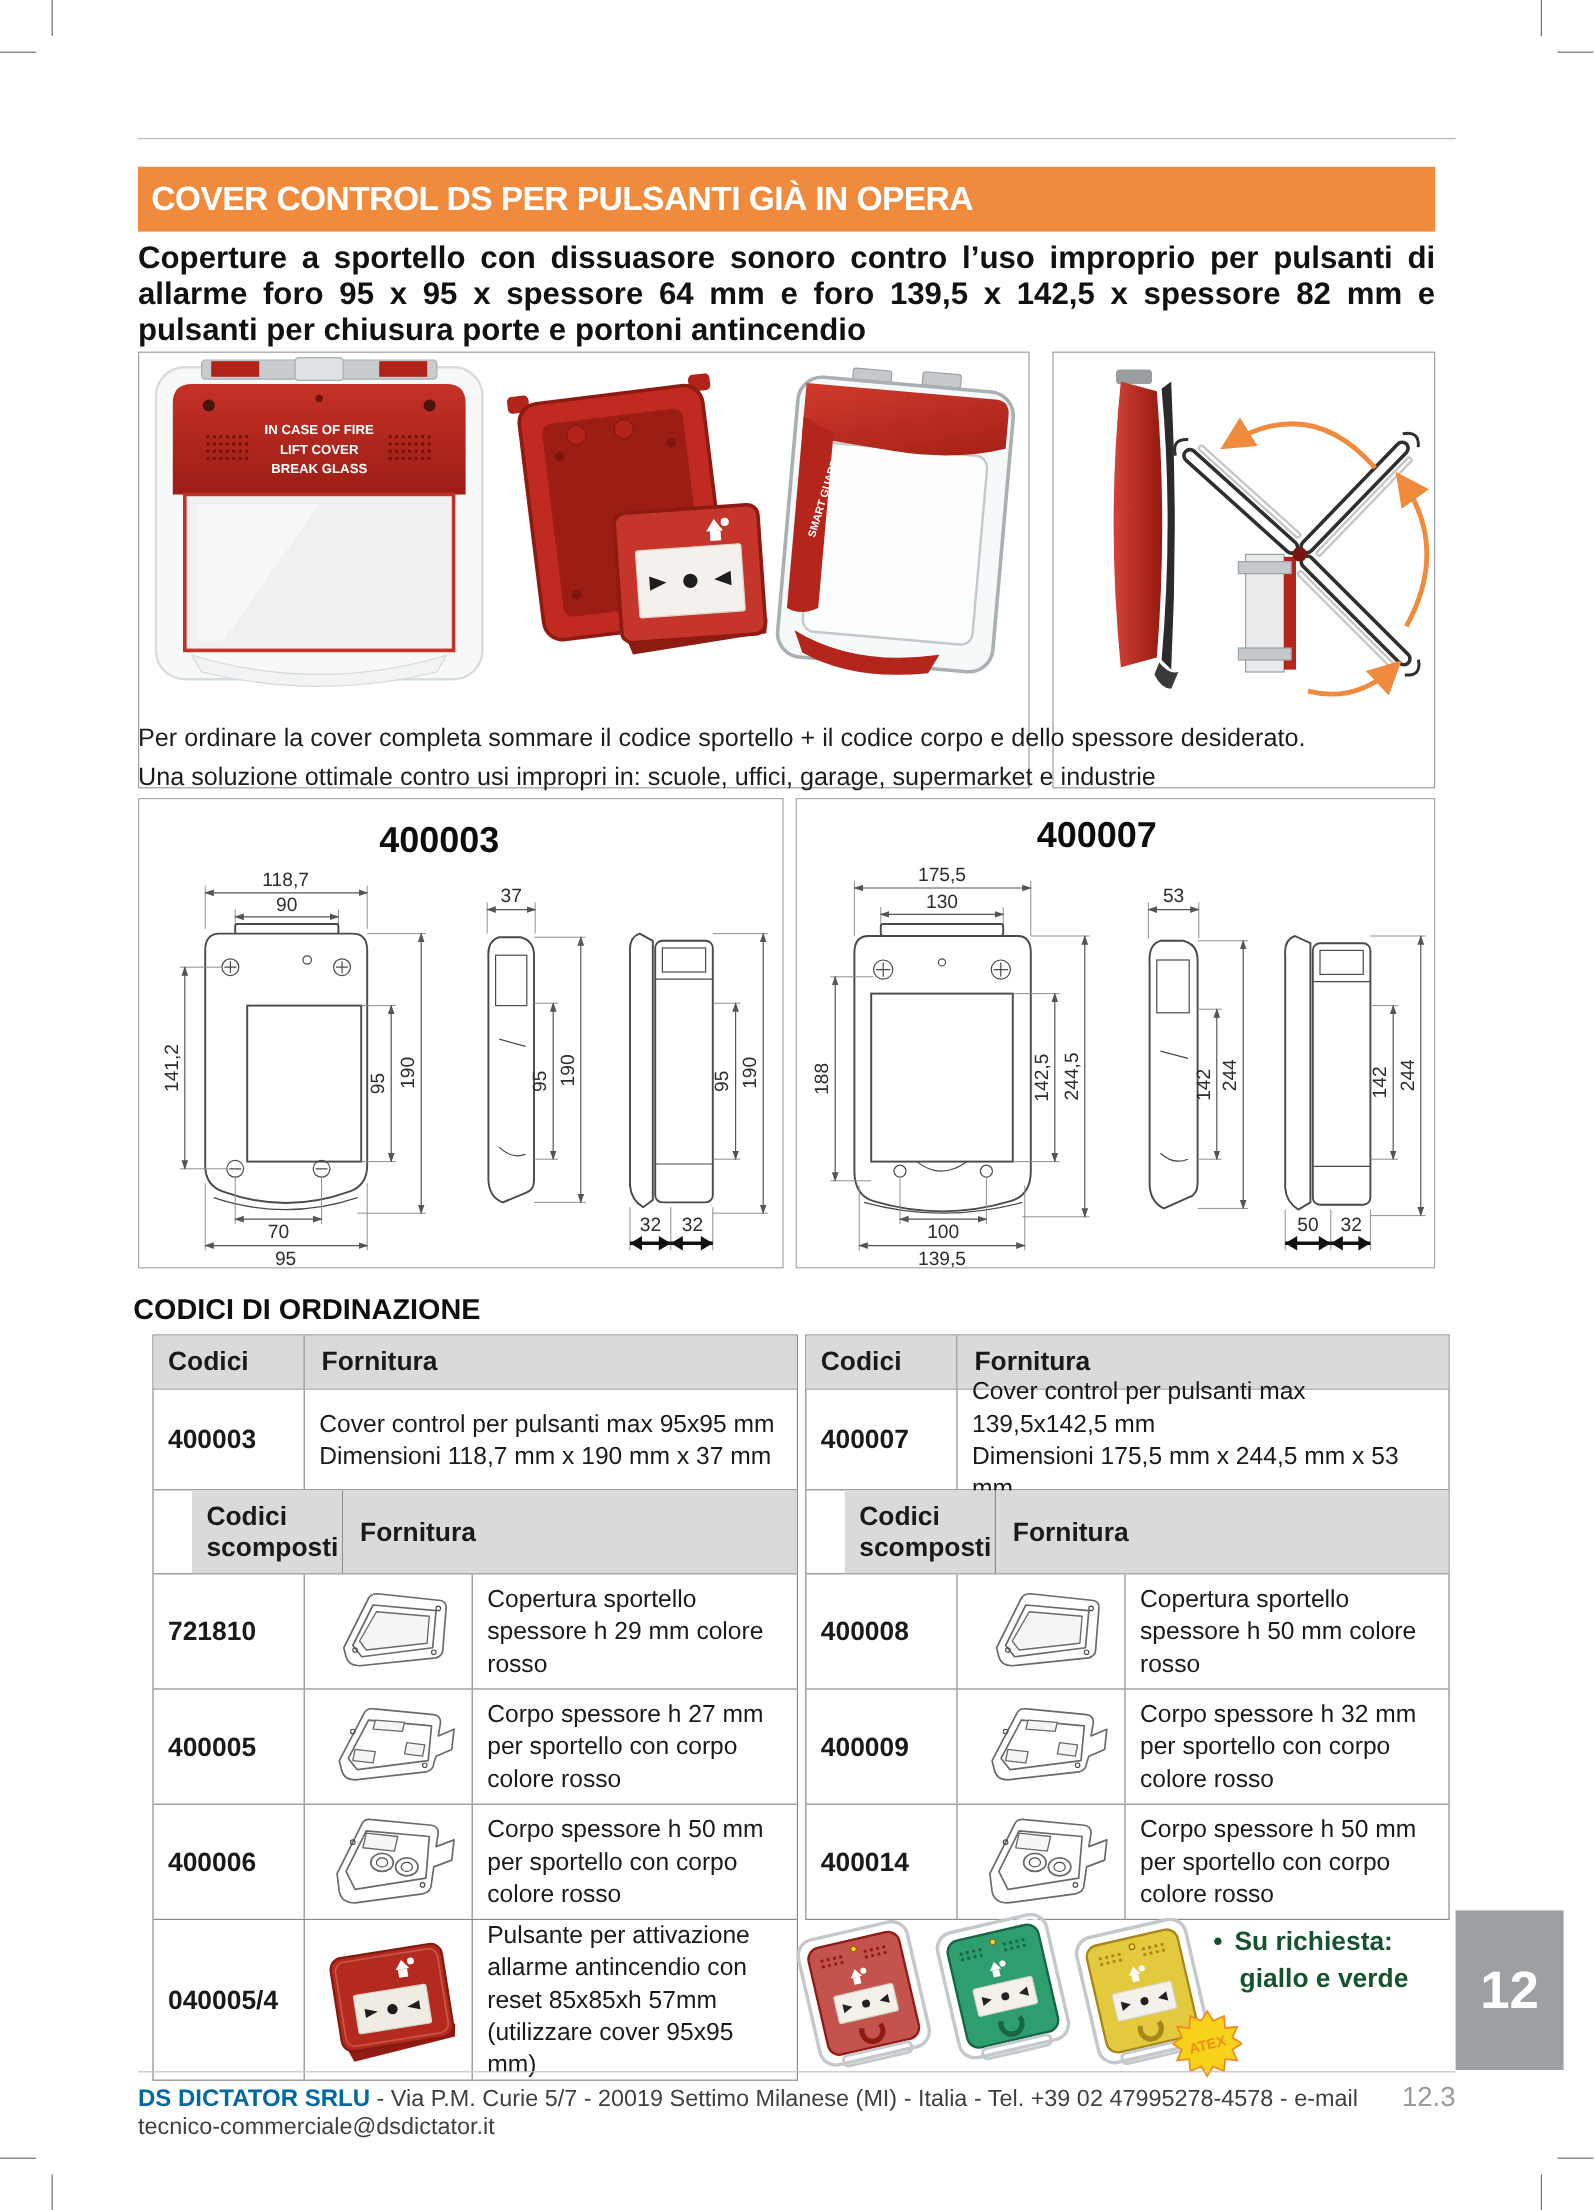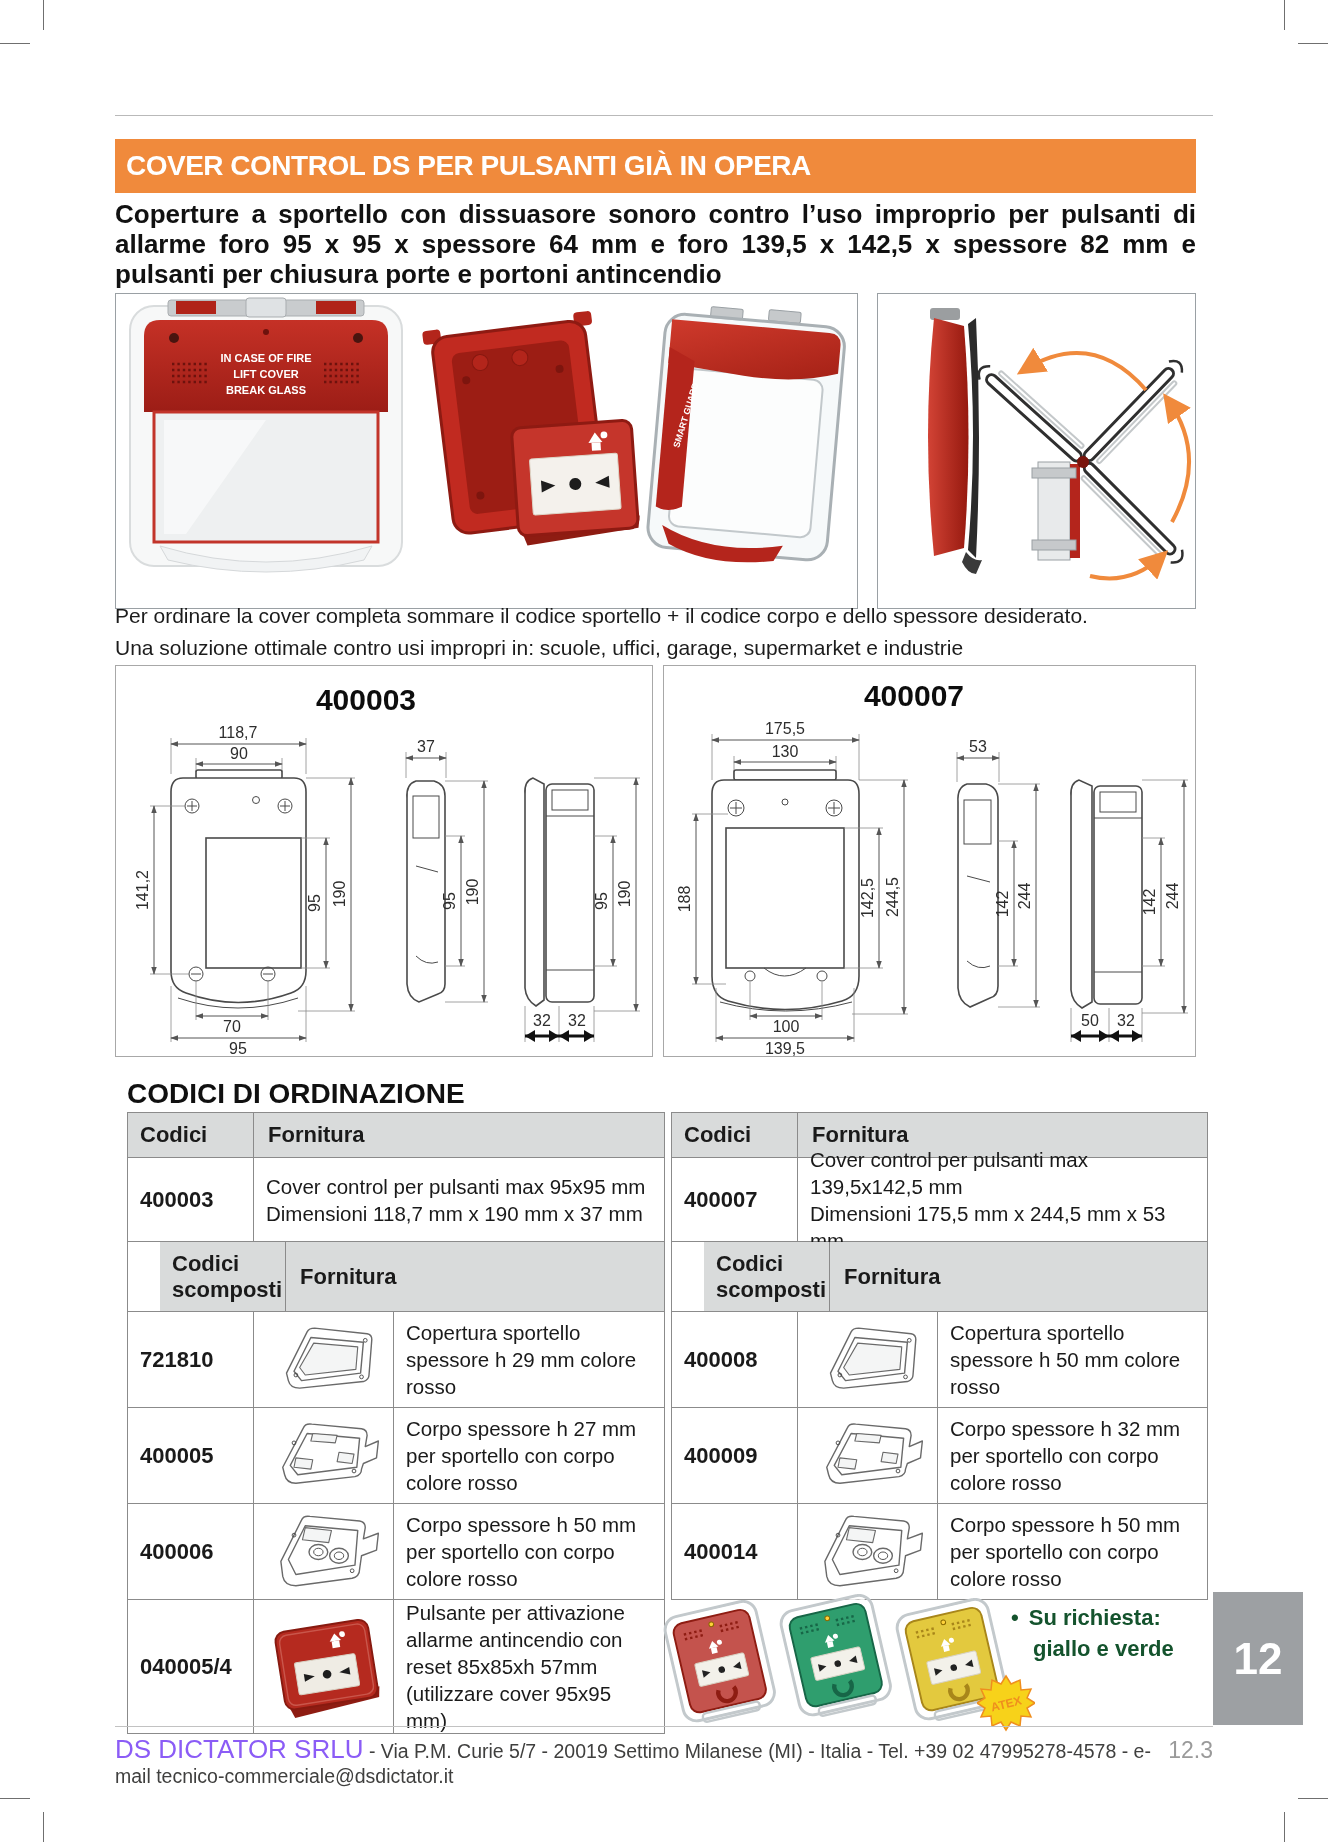--- a/index.html
+++ b/index.html
@@ -12,31 +12,31 @@
 
   .toprule { position:absolute; left:115px; top:115px; width:1098px; height:1px; background:#b9b9b9; }
 
   .titlebar { position:absolute; left:115px; top:139px; width:1081px; height:54px;
     background:#F08A3C; color:#fff; font-weight:bold; font-size:28px; line-height:54px;
     padding-left:11px; letter-spacing:-0.5px; }
 
   .subtitle { position:absolute; left:115px; top:199px; width:1081px;
     font-weight:bold; font-size:26px; line-height:30px; color:#111; text-align:justify; }
 
-  .photopanel { position:absolute; top:293px; height:316px; border:1px solid #9aa0a4; background:#fff; }
+  .photopanel { position:absolute; top:293px; height:364px; border:1px solid #9aa0a4; background:#fff; }
   .photopanel.l { left:115px; width:743px; }
   .photopanel.r { left:877px; width:319px; }
 
   .note { position:absolute; left:115px; width:1081px; font-size:21px; color:#1c1c1c; }
 
   .drawpanel { position:absolute; top:665px; height:392px; border:1px solid #a8a8a8; background:#fff; }
   .drawpanel.l { left:115px; width:538px; }
   .drawpanel.r { left:663px; width:533px; }
 
-  .secheading { position:absolute; left:127px; top:1078px; font-size:28px; font-weight:bold; color:#101010; }
+  .secheading { position:absolute; left:111px; top:1078px; font-size:24px; font-weight:bold; color:#101010; }
 
   
   .otable { position:absolute; top:1112px; border:1px solid #8b8b8b; background:#fff;margin-left:12px; }
   .otable.l { left:115px; width:538px; }
   .otable.r { left:659px; width:537px; }
   .trow { display:flex; border-top:1px solid #8b8b8b; }
   .trow:first-child { border-top:none; }
   .cell { border-right:1px solid #8b8b8b; }
   .cell:last-child { border-right:none; }
   .c-code { width:126px; display:flex; align-items:center; padding-left:12px;
@@ -70,21 +70,21 @@
   .request .bullet { margin-right:10px; }
 
   .pagetab { position:absolute; left:1213px; top:1592px; width:90px; height:133px;
     background:#9DA0A3; color:#fff; display:flex; align-items:center; justify-content:center;
     font-size:44px; font-weight:bold; }
 
   .footrule { position:absolute; left:115px; top:1726px; width:1098px; height:1px; background:#c2c2c2; }
   .footer { position:absolute; left:115px; top:1734px; width:1098px; display:flex;
     justify-content:space-between; align-items:baseline; }
   .footer .left { font-size:19.5px; color:#3f3f3e; }
-  .footer .company { color:#8b5cf6; font-weight:normal; font-size:26px; }
+  .footer .company { color:#0369a1; font-weight:bold; font-size:20px; }
   .footer .pageref { font-size:23px; color:#9a9a9a; }
 </style>
 </head>
 <body>
 
 <div class="page">
 
   <svg width="0" height="0" style="position:absolute" aria-hidden="true">
     <defs>
       <symbol id="sym-lid" viewBox="0 0 140 96">

